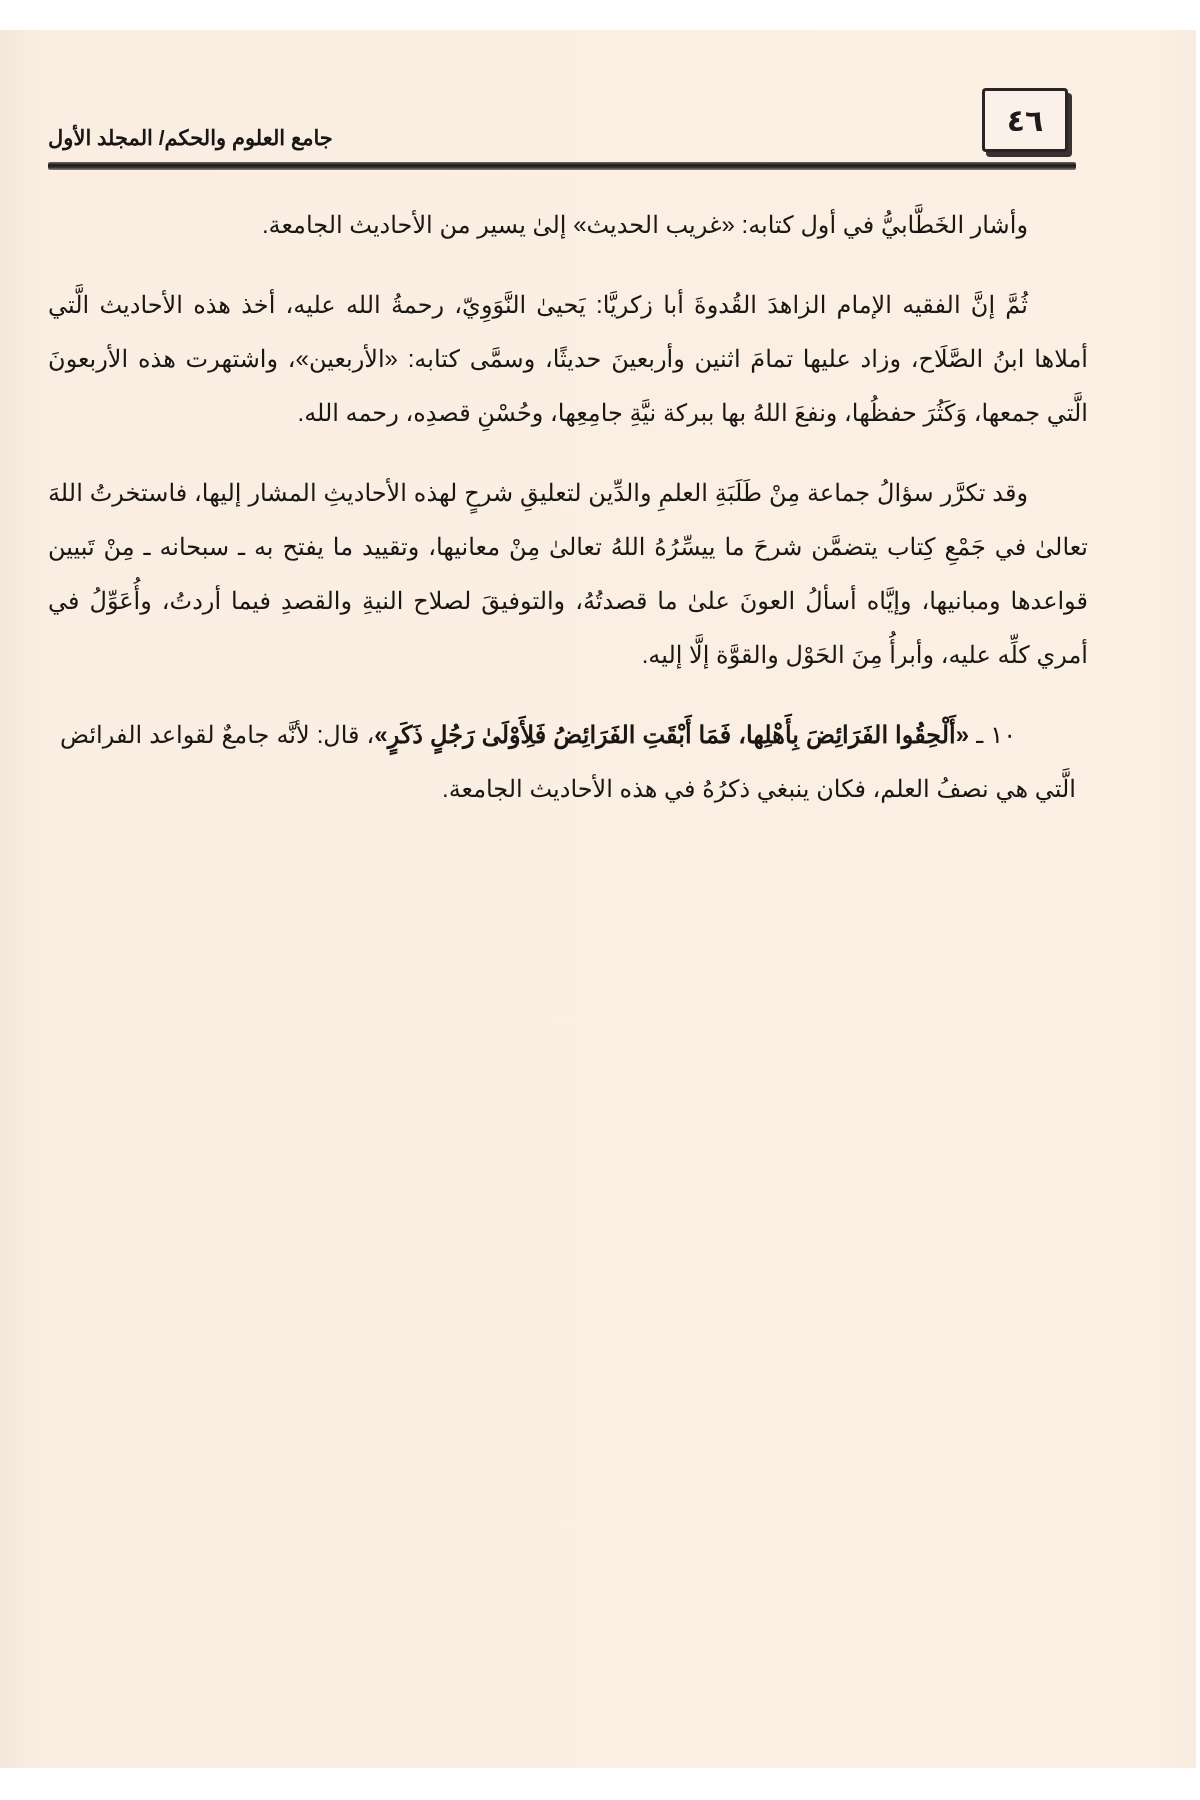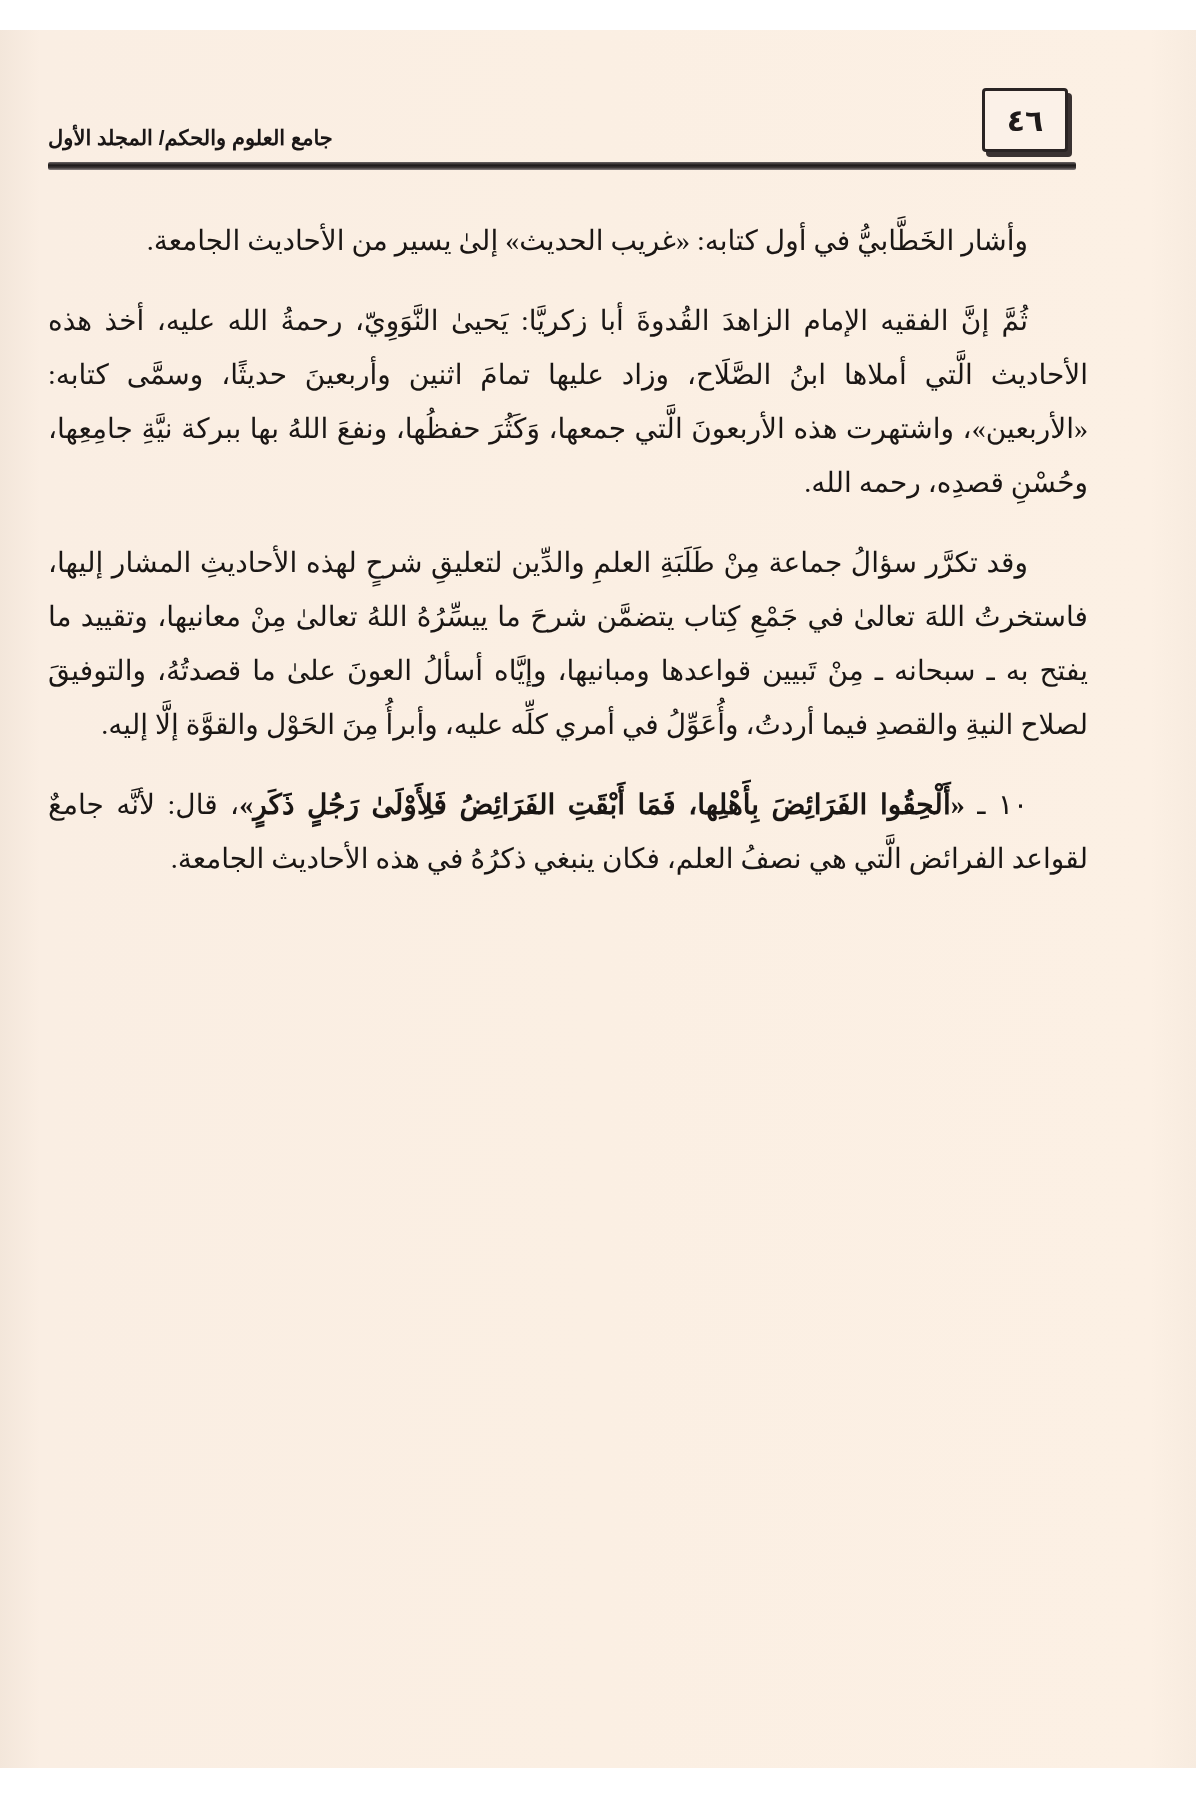--- a/index.html
+++ b/index.html
@@ -62,39 +62,39 @@
     position: absolute;
     left: 0;
     top: 74px;
     width: 1028px;
     height: 8px;
     background: linear-gradient(180deg, #6b6464 0%, #1c1818 40%, #3b3535 70%, #8a8282 100%);
     border-radius: 2px;
   }
   .body-text {
     position: absolute;
-    top: 184px;
+    top: 168px;
     left: 48px;
     width: 1040px;
     direction: rtl;
     text-align: justify;
     color: #1a1614;
-    font-family: Liberation Serif, serif;
-    font-size: 28px;
+    font-family: Liberation Sans, sans-serif;
+    font-size: 24px;
     line-height: 54px;
   }
   .para {
     margin: 0 0 26px 0;
     text-indent: 60px;
   }
   .para.tight {
     margin-bottom: 24px;
   }
   .hadith {
-    margin: 0;
+    margin: 12px;
     text-indent: 60px;
   }
   .hadith-quote {
     font-weight: bold;
   }
 </style>
 </head>
 <body>
 
 <div class="page">

